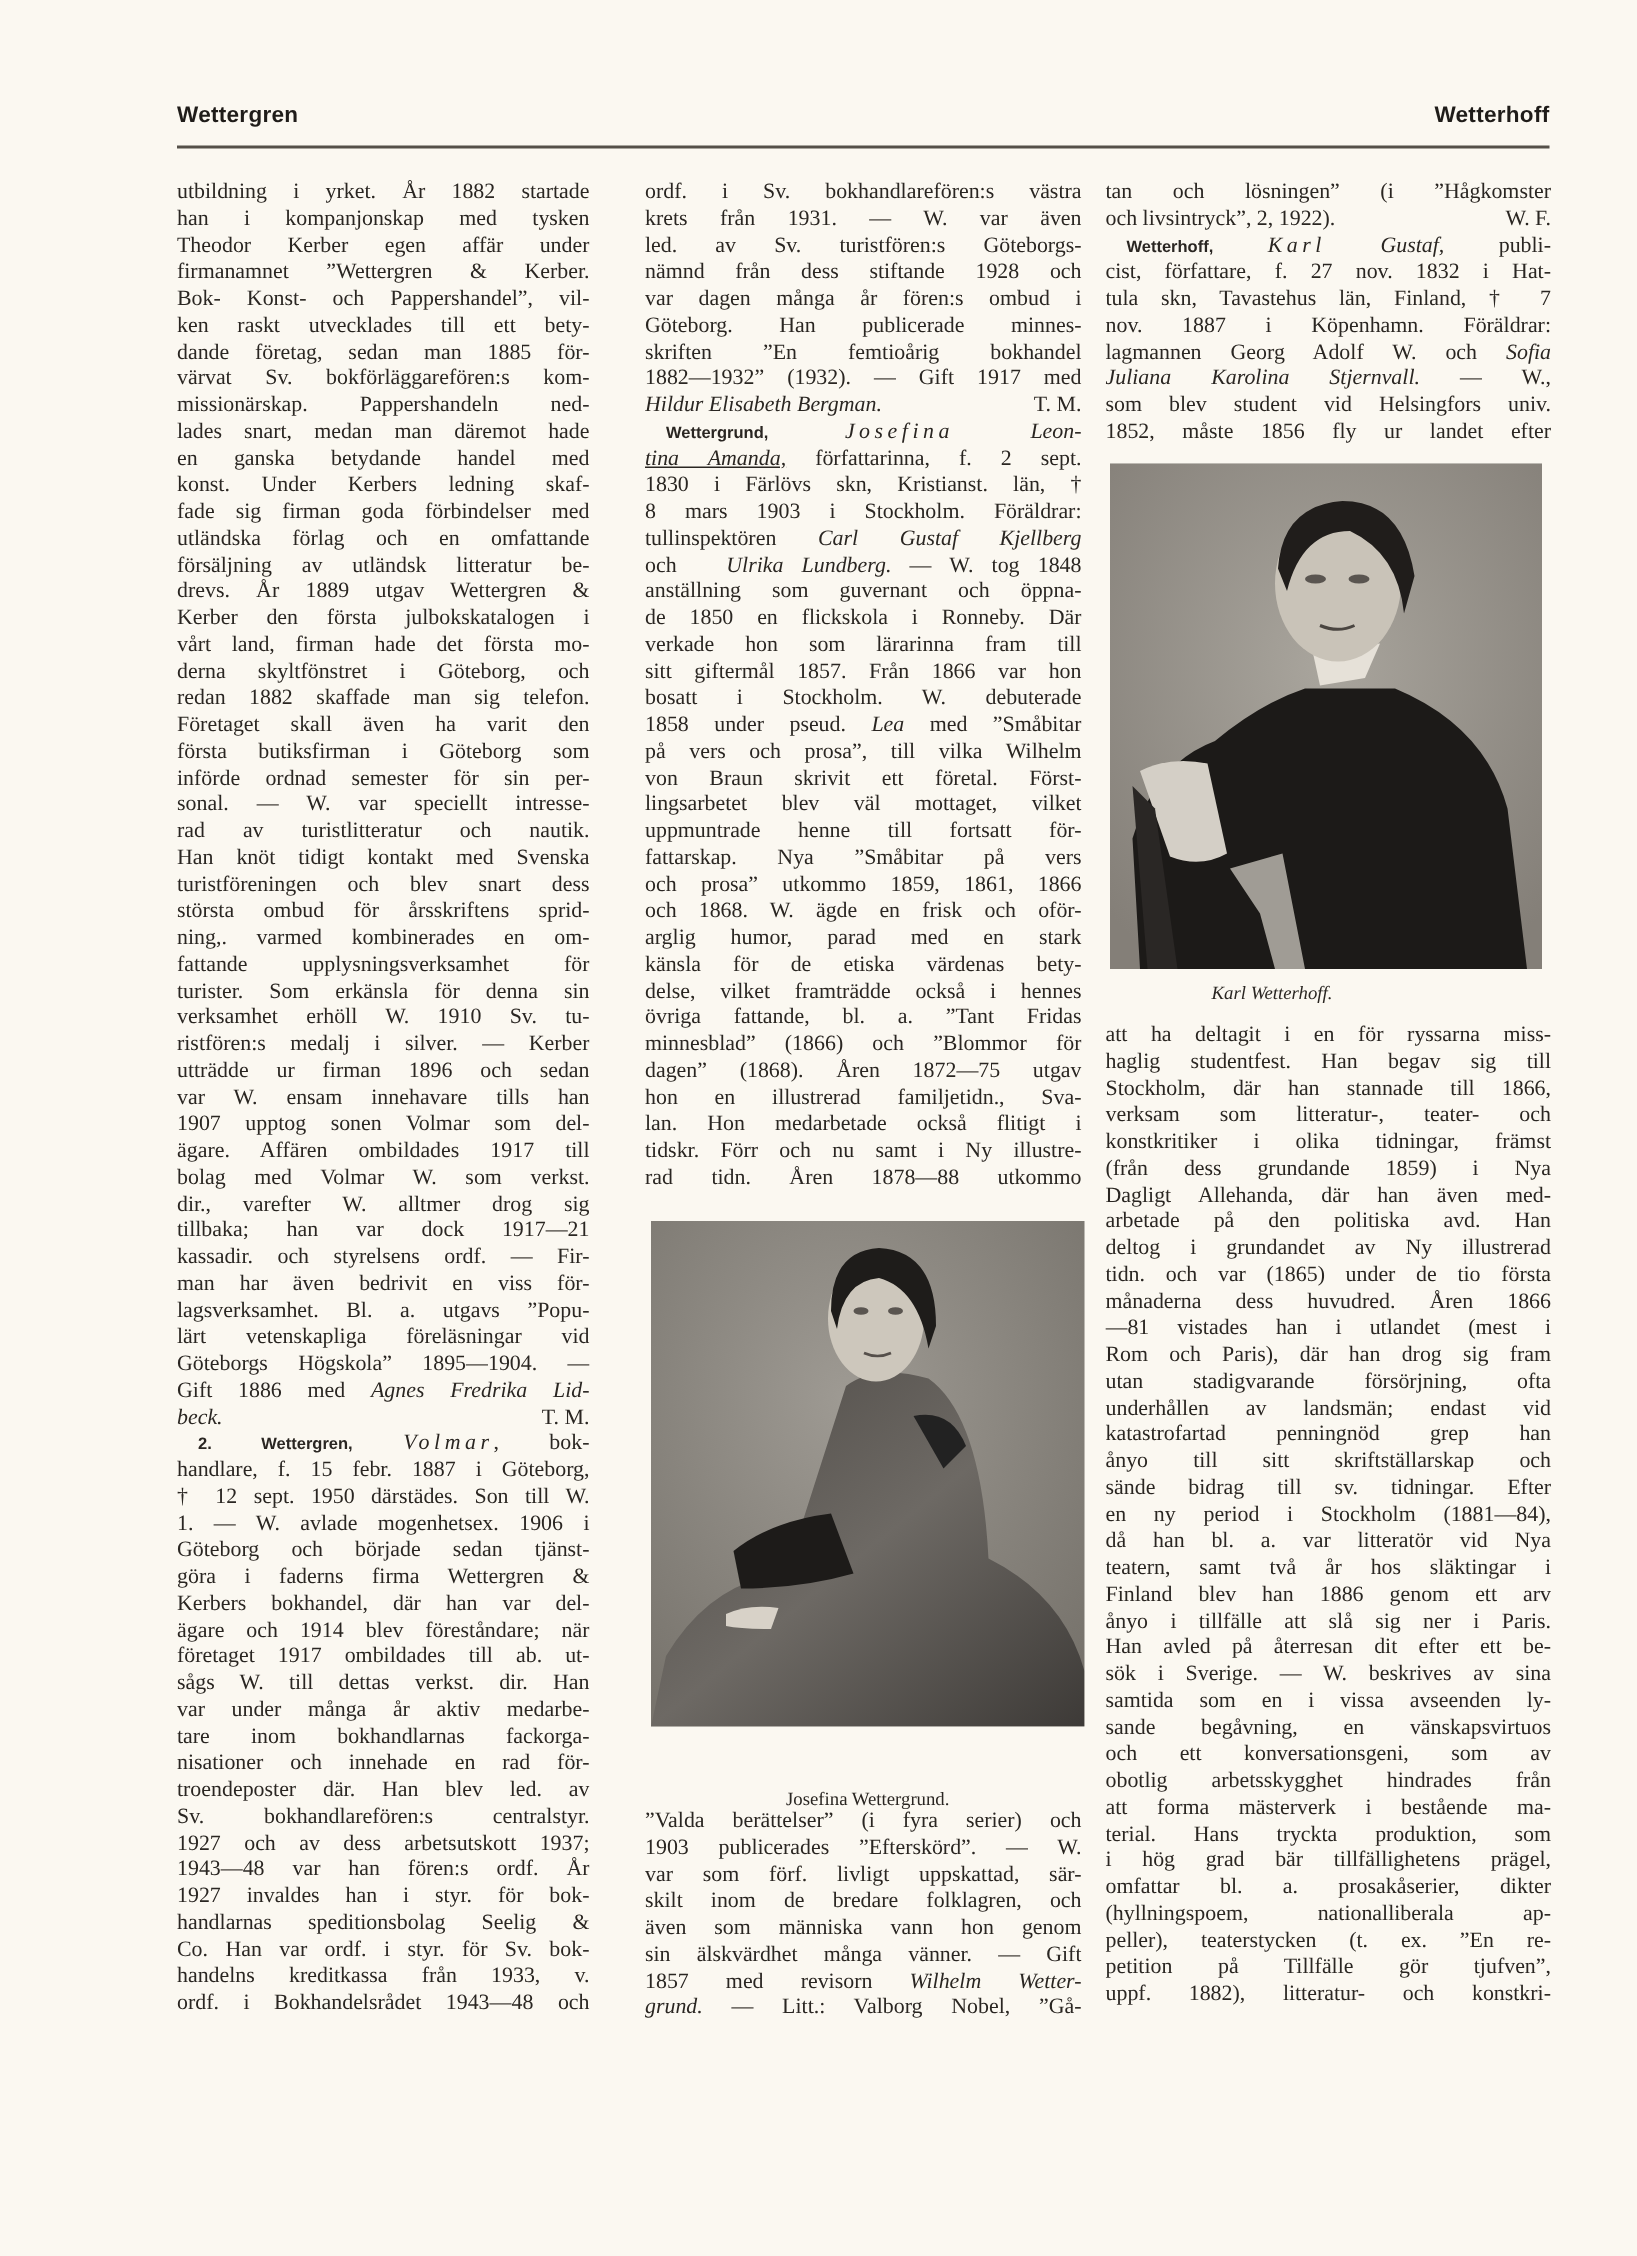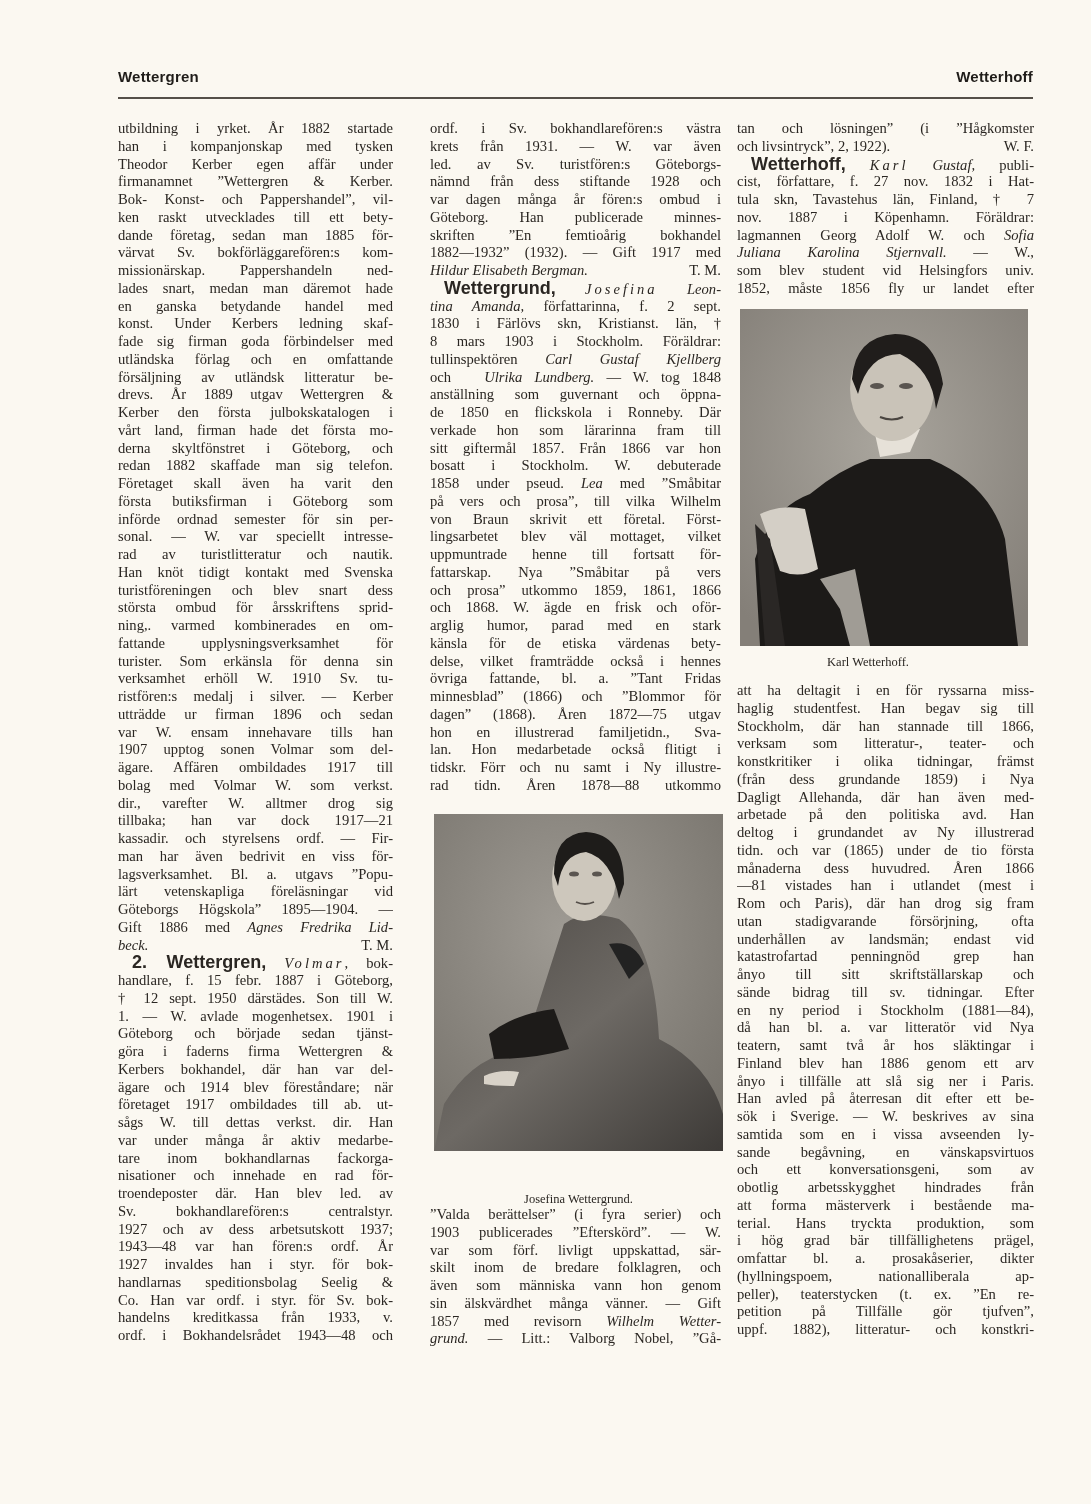--- a/index.html
+++ b/index.html
@@ -14,27 +14,27 @@
   }
   .hdr-left { left: 0; }
   .hdr-right { right: 0; }
   .hdr-center { position: absolute; left: 0; right: 0; text-align: center; top: 0; font-size: 16px; color: #2a2622; }
   .header-rule { position: absolute; left: 118px; top: 97px; width: 915px; height: 2px; background: #555049; }
   .col { position: absolute; top: 120px; font-size: 14.6px; line-height: 17.75px; text-align: justify; }
   .col-left { left: 118px; width: 275px; }
   .col-mid { left: 430px; width: 291px; }
   .col-right { left: 737px; width: 297px; }
   .col .line { display: block; text-align: justify; text-align-last: justify; white-space: nowrap; overflow: hidden; height: 17.75px; }
-  .hw { font-family: "Liberation Sans", "DejaVu Sans", sans-serif; font-weight: bold; font-size: 18px; margin-top: 16px; }
+  .hw { font-family: "Liberation Sans", "DejaVu Sans", sans-serif; font-weight: bold; font-size: 11px; margin-top: 16px; }
   .sp { letter-spacing: 3px; font-style: italic; }
   .photo { position: absolute; background: #8d8a83; overflow: hidden; }
   .photo-karl { left: 740px; top: 309px; width: 288px; height: 337px; }
   .photo-josefina { left: 434px; top: 814px; width: 289px; height: 337px; }
   .caption { position: absolute; font-size: 12.5px; text-align: center; color: #2a2622; }
-  .cap-karl { left: 724px; top: 655px; width: 288px; }
+  .cap-karl { left: 704px; top: 655px; width: 288px; font-style: italic; }
   .cap-josefina { left: 434px; top: 1161px; width: 289px; margin-top: 31px; }
 </style>
 </head>
 <body>
 
 <div class="page-header">
   <span class="hdr-left">Wettergren</span>
   <span class="hdr-right">Wetterhoff</span>
 </div>
 <div class="header-rule"></div>
@@ -86,21 +86,21 @@
     <span class="line">lärt vetenskapliga föreläsningar vid</span>
     <span class="line">Göteborgs Högskola” 1895—1904. —</span>
     <span class="line">Gift 1886 med <span style="font-style: italic;">Agnes Fredrika Lid-</span></span>
     <span class="line" style="text-align-last: auto; display: flex; justify-content: space-between;">
       <span><span style="font-style: italic;">beck.</span></span>
       <span>T. M.</span>
     </span>
     <span class="line" style="text-indent: 14px;"><span class="hw">2. Wettergren,</span> <span class="sp">Volmar</span>, bok-</span>
     <span class="line">handlare, f. 15 febr. 1887 i Göteborg,</span>
     <span class="line">† 12 sept. 1950 därstädes. Son till W.</span>
-    <span class="line">1. — W. avlade mogenhetsex. 1901 i</span>
+    <span class="line">1. — W. avlade mogenhetsex. 1906 i</span>
     <span class="line">Göteborg och började sedan tjänst-</span>
     <span class="line">göra i faderns firma Wettergren &amp;</span>
     <span class="line">Kerbers bokhandel, där han var del-</span>
     <span class="line">ägare och 1914 blev föreståndare; när</span>
     <span class="line">företaget 1917 ombildades till ab. ut-</span>
     <span class="line">sågs W. till dettas verkst. dir. Han</span>
     <span class="line">var under många år aktiv medarbe-</span>
     <span class="line">tare inom bokhandlarnas fackorga-</span>
     <span class="line">nisationer och innehade en rad för-</span>
     <span class="line">troendeposter där. Han blev led. av</span>
@@ -120,21 +120,21 @@
     <span class="line">nämnd från dess stiftande 1928 och</span>
     <span class="line">var dagen många år fören:s ombud i</span>
     <span class="line">Göteborg. Han publicerade minnes-</span>
     <span class="line">skriften ”En femtioårig bokhandel</span>
     <span class="line">1882—1932” (1932). — Gift 1917 med</span>
     <span class="line" style="text-align-last: auto; display: flex; justify-content: space-between;">
       <span><span style="font-style: italic;">Hildur Elisabeth Bergman.</span></span>
       <span>T. M.</span>
     </span>
     <span class="line" style="text-indent: 14px;"><span class="hw">Wettergrund,</span> <span class="sp">Josefina</span> <span style="font-style: italic;">Leon-</span></span>
-    <span class="line"><span style="font-style: italic;">tina Amanda,</span> författarinna, f. 2 sept.</span>
+    <span class="line"><span style="font-style: italic; text-decoration: underline;">tina Amanda,</span> författarinna, f. 2 sept.</span>
     <span class="line">1830 i Färlövs skn, Kristianst. län, †</span>
     <span class="line">8 mars 1903 i Stockholm. Föräldrar:</span>
     <span class="line">tullinspektören <span style="font-style: italic;">Carl Gustaf Kjellberg</span></span>
     <span class="line">och <span style="font-style: italic; margin-left: 21px;">Ulrika Lundberg.</span> — W. tog 1848</span>
     <span class="line">anställning som guvernant och öppna-</span>
     <span class="line">de 1850 en flickskola i Ronneby. Där</span>
     <span class="line">verkade hon som lärarinna fram till</span>
     <span class="line">sitt giftermål 1857. Från 1866 var hon</span>
     <span class="line">bosatt i Stockholm. W. debuterade</span>
     <span class="line">1858 under pseud. <span style="font-style: italic;">Lea</span> med ”Småbitar</span>

